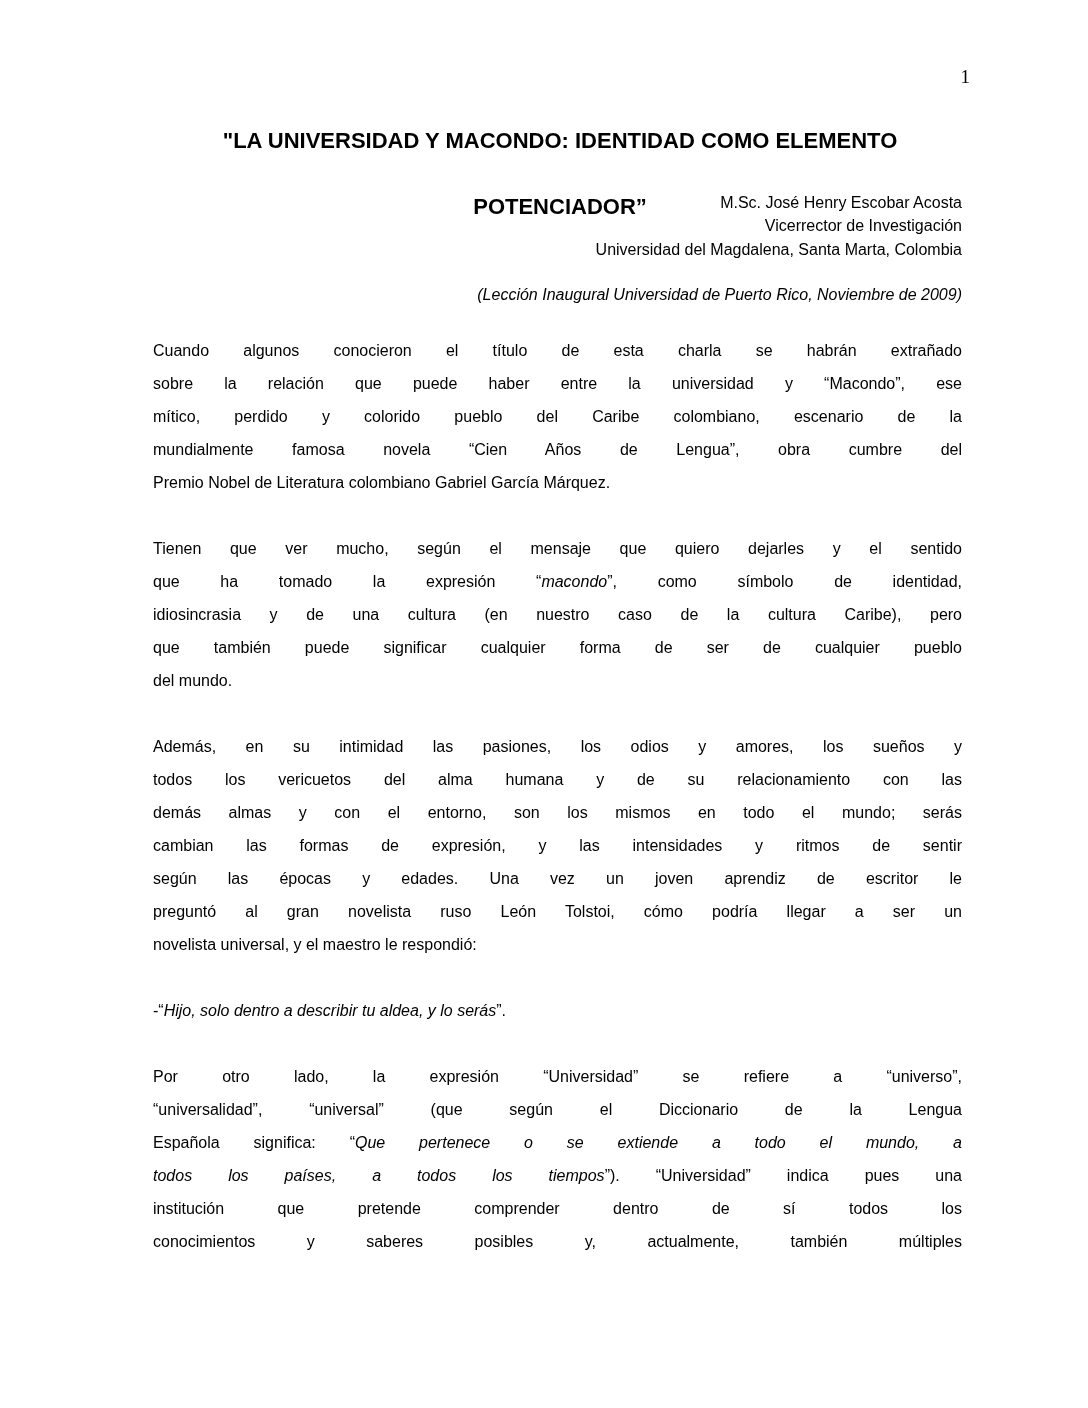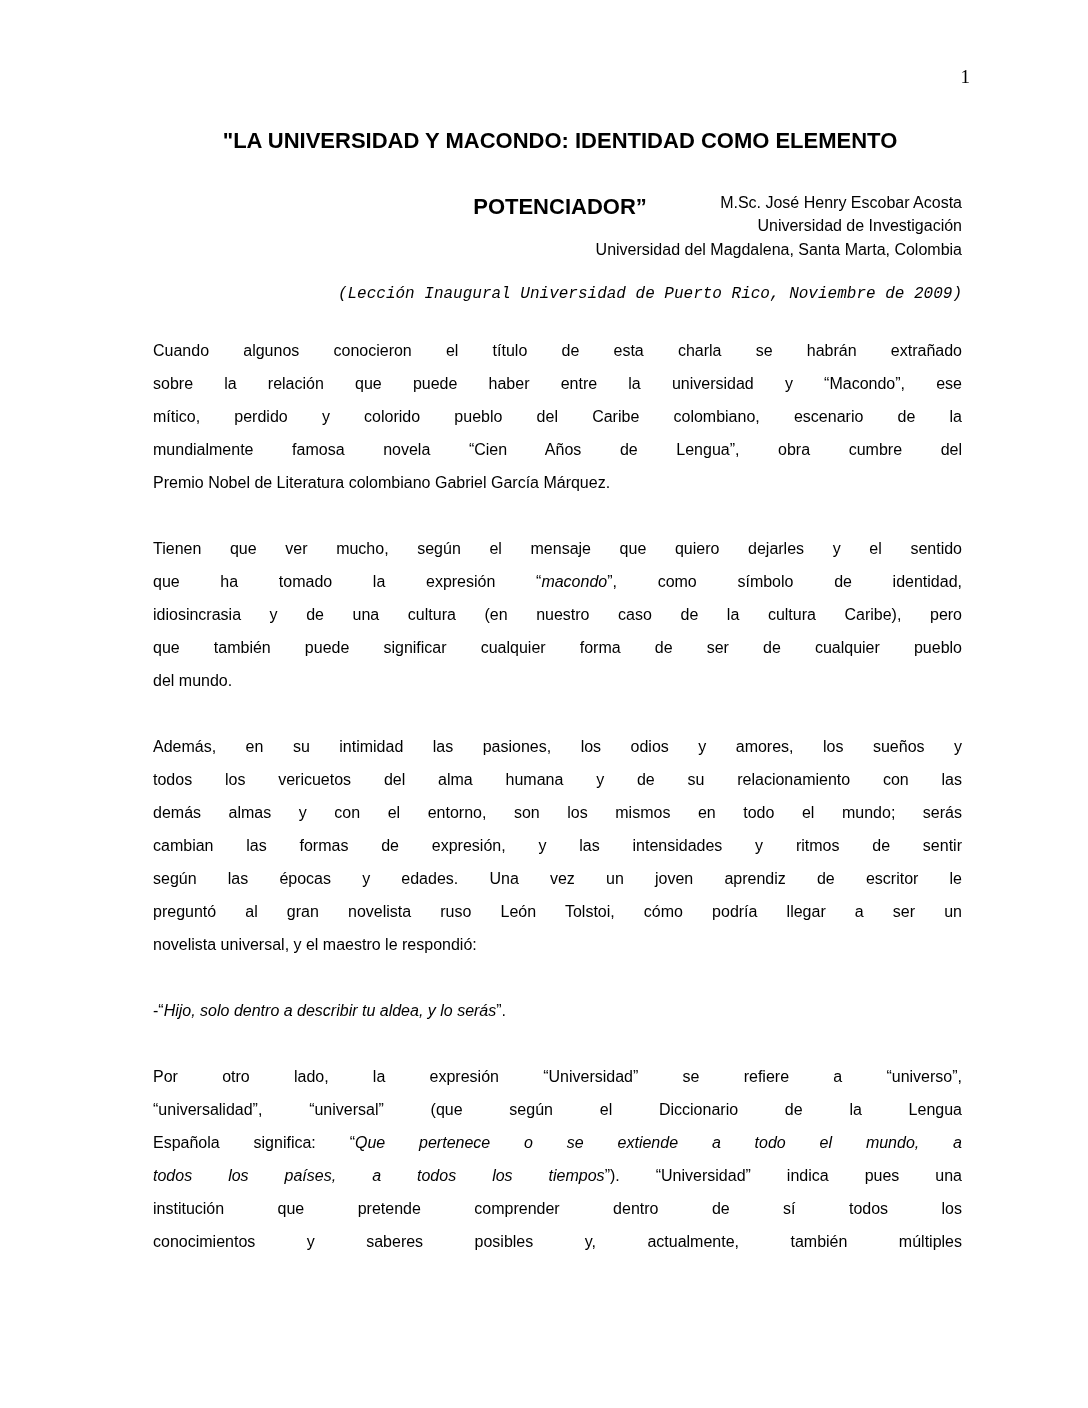--- a/index.html
+++ b/index.html
@@ -8,37 +8,37 @@
       font-family: "Liberation Serif", serif; font-size: 19px; }
     .title { position: absolute; left: 150px; width: 820px; text-align: center;
       font-family: "Liberation Sans", sans-serif; font-weight: bold; font-size: 22px; line-height: 32px; }
     .t1 { top: 125px; }
     .t2 { top: 157px; margin-top: 34px; }
     .meta { position: absolute; right: 126px; text-align: center;
       font-family: "Liberation Sans", sans-serif; font-size: 16px; line-height: 21px; white-space: nowrap; }
     .m1 { top: 192px; }
     .m2 { top: 215px; }
     .m3 { top: 239px; }
-    .m4 { top: 284px; font-style: italic; font-family: Liberation Mono, monospace; }
+    .m4 { top: 284px; font-style: italic; }
     .line { position: absolute; left: 153px; width: 809px;
       font-family: "Liberation Sans", sans-serif; font-size: 16px; line-height: 28px;
       white-space: nowrap; text-align: justify; text-align-last: justify; }
     .line.last { text-align-last: left; }
     .line i { font-style: italic; }
   </style>
 </head>
 <body>
 
 <div class="page-num">1</div>
 
 <div class="title t1">"LA UNIVERSIDAD Y MACONDO: IDENTIDAD COMO ELEMENTO</div>
 <div class="title t2">POTENCIADOR”</div>
 
 <div class="meta m1">M.Sc. José Henry Escobar Acosta</div>
-<div class="meta m2">Universidad de Investigación</div>
+<div class="meta m2">Vicerrector de Investigación</div>
 <div class="meta m3">Universidad del Magdalena, Santa Marta, Colombia</div>
 <div class="meta m4">(Lección Inaugural Universidad de Puerto Rico, Noviembre de 2009)</div>
 
 <div>
   <div class="line" style="top:337px">Cuando algunos conocieron el título de esta charla se habrán extrañado</div>
   <div class="line" style="top:370px">sobre la relación que puede haber entre la universidad y “Macondo”, ese</div>
   <div class="line" style="top:403px">mítico, perdido y colorido pueblo del Caribe colombiano, escenario de la</div>
   <div class="line" style="top:436px">mundialmente famosa novela “Cien Años de Lengua”, obra cumbre del</div>
   <div class="line last" style="top:469px">Premio Nobel de Literatura colombiano Gabriel García Márquez.</div>
 </div>

